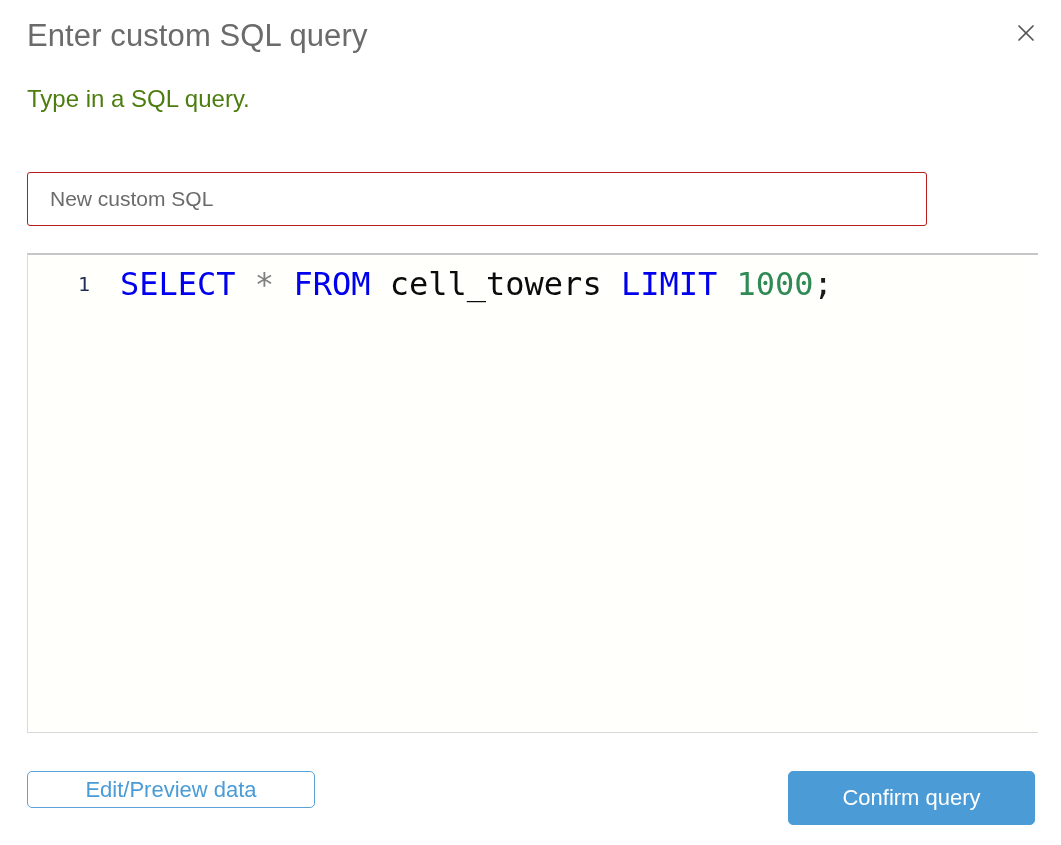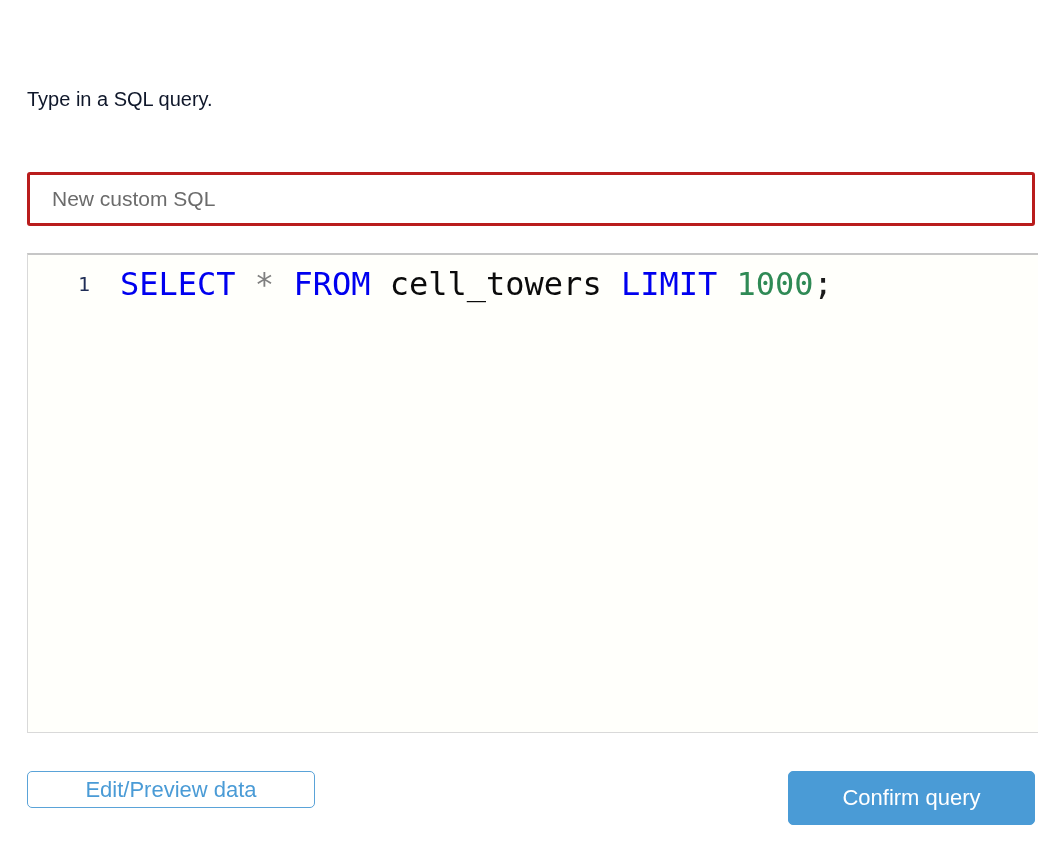--- a/index.html
+++ b/index.html
@@ -60,36 +60,36 @@
     display: block;
     width: 20px;
     height: 20px;
   }
 
   
   .dialog-subtitle {
     position: absolute;
     left: 27px;
     top: 85px;
-    font-size: 20px;
-    font-weight: 400;
-    color: #0f172a;
+    font-size: 24px;
+    font-weight: 400;
+    color: #4d7c0f;
     line-height: 28px;
     white-space: nowrap;
   }
 
   
   .name-input {
     position: absolute;
     left: 27px;
     top: 172px;
-    width: 1008px;
+    width: 900px;
     height: 54px;
     box-sizing: border-box;
-    border: 3px solid #b91c1c;
+    border: 1px solid #b91c1c;
     border-radius: 3px;
     background: #ffffff;
     padding: 0 22px;
     font-family: "Liberation Sans", sans-serif;
     font-size: 21px;
     color: #6b6b6b;
     outline: none;
   }
   .name-input::placeholder {
     color: #6b6b6b;
@@ -178,20 +178,30 @@
     font-weight: 400;
     cursor: pointer;
     padding: 2px;
   }
 </style>
 </head>
 <body>
 
 <div class="dialog">
 
+  <div class="dialog-header">
+    <div class="dialog-title">Enter custom SQL query</div>
+
+    <button class="close-button">
+      <svg class="close-icon" viewBox="0 0 20 20">
+        <line x1="3" y1="3" x2="17" y2="17" stroke="#555555" stroke-width="1.7" stroke-linecap="round"></line>
+        <line x1="17" y1="3" x2="3" y2="17" stroke="#555555" stroke-width="1.7" stroke-linecap="round"></line>
+      </svg>
+    </button>
+  </div>
 
   <div class="dialog-subtitle">Type in a SQL query.</div>
 
   <input class="name-input" type="text" placeholder="New custom SQL" style="">
 
   <div class="sql-editor">
     <div class="sql-line">
       <span class="line-number">1</span>
       <span class="code-text"><span class="tok-keyword">SELECT</span><span class="tok-plain"> </span><span class="tok-star">*</span><span class="tok-plain"> </span><span class="tok-keyword">FROM</span><span class="tok-plain"> </span><span class="tok-ident">cell_towers</span><span class="tok-plain"> </span><span class="tok-keyword">LIMIT</span><span class="tok-plain"> </span><span class="tok-number">1000</span><span class="tok-punct">;</span></span>
     </div>

